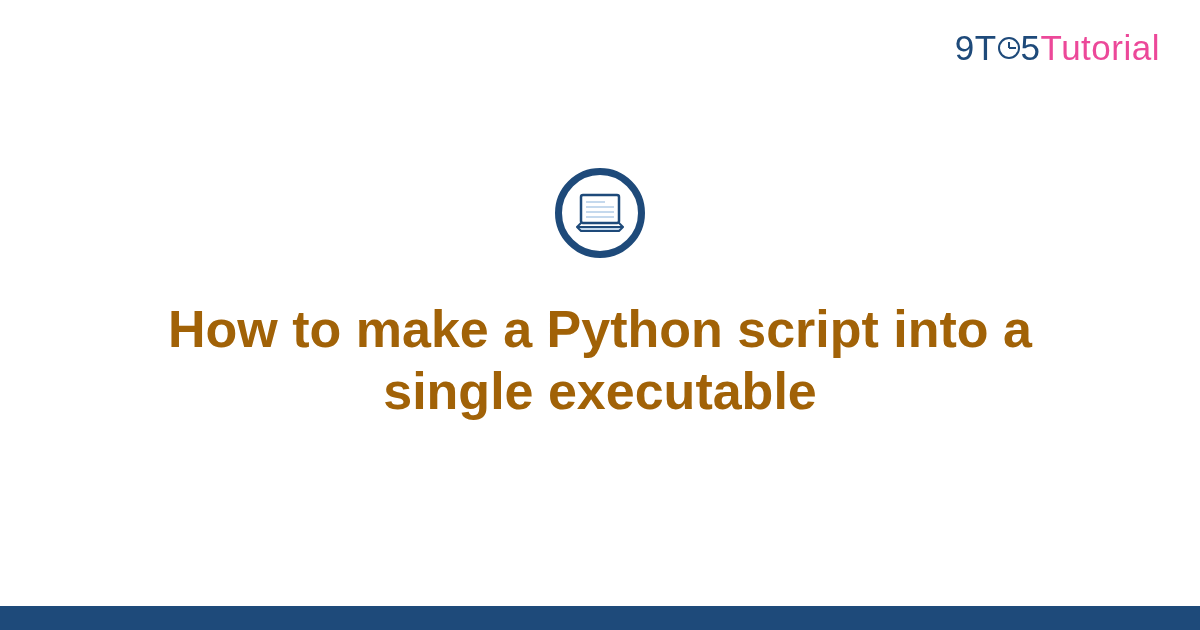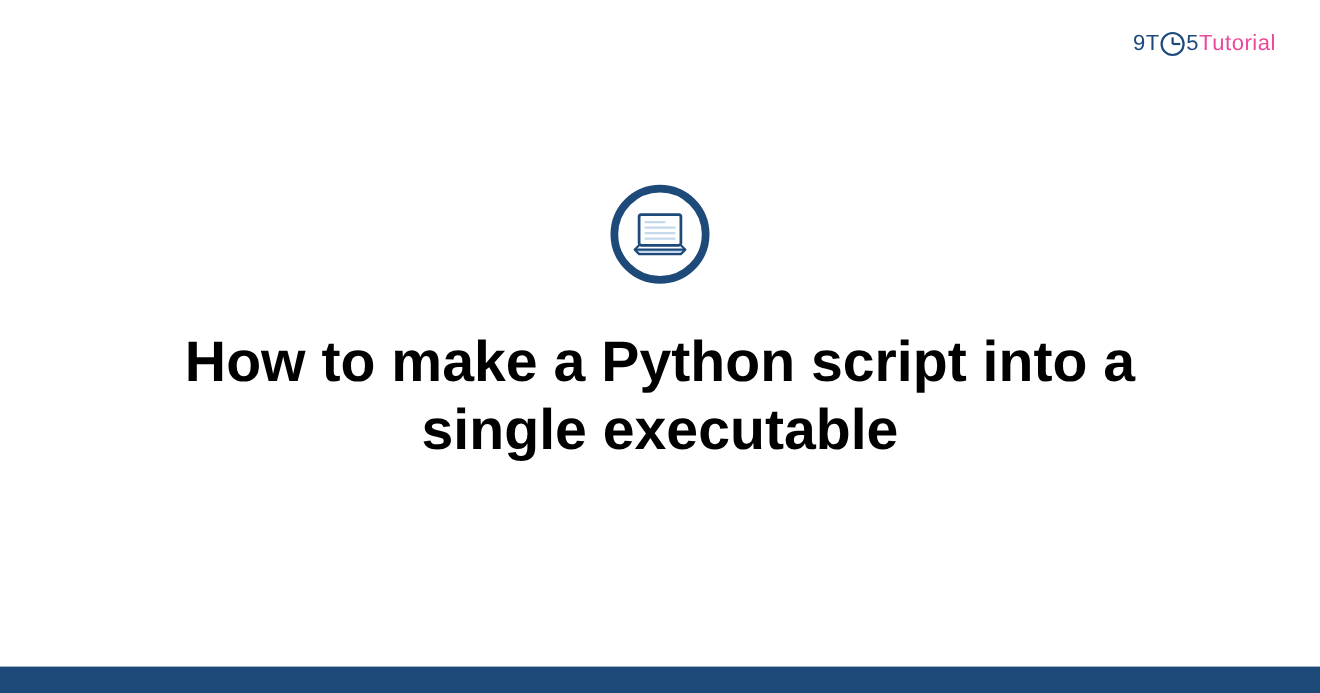--- a/index.html
+++ b/index.html
@@ -12,21 +12,21 @@
       height: 630px;
       background: #ffffff;
       font-family: -apple-system, BlinkMacSystemFont, "Segoe UI", Helvetica, Arial, sans-serif;
       position: relative;
       overflow: hidden;
     }
     .brand {
       position: absolute;
       top: 28px;
       right: 40px;
-      font-size: 20px;
+      font-size: 35px;
       font-weight: 400;
       color: #1e4a7a;
       letter-spacing: 0.5px;
       display: flex;
       align-items: center;
     }
     .brand .nine {
       font-weight: 400;
     }
     .brand .clock {
@@ -94,21 +94,21 @@
       justify-content: center;
       background: #fff;
     }
     .laptop-svg {
       width: 50px;
       height: 40px;
     }
     .title {
       font-size: 52px;
       font-weight: 700;
-      color: #000000;
+      color: #a16207;
       text-align: center;
       line-height: 1.2;
       max-width: 1000px;
     }
     .footer-bar {
       position: absolute;
       bottom: 0;
       left: 0;
       right: 0;
       height: 24px;

